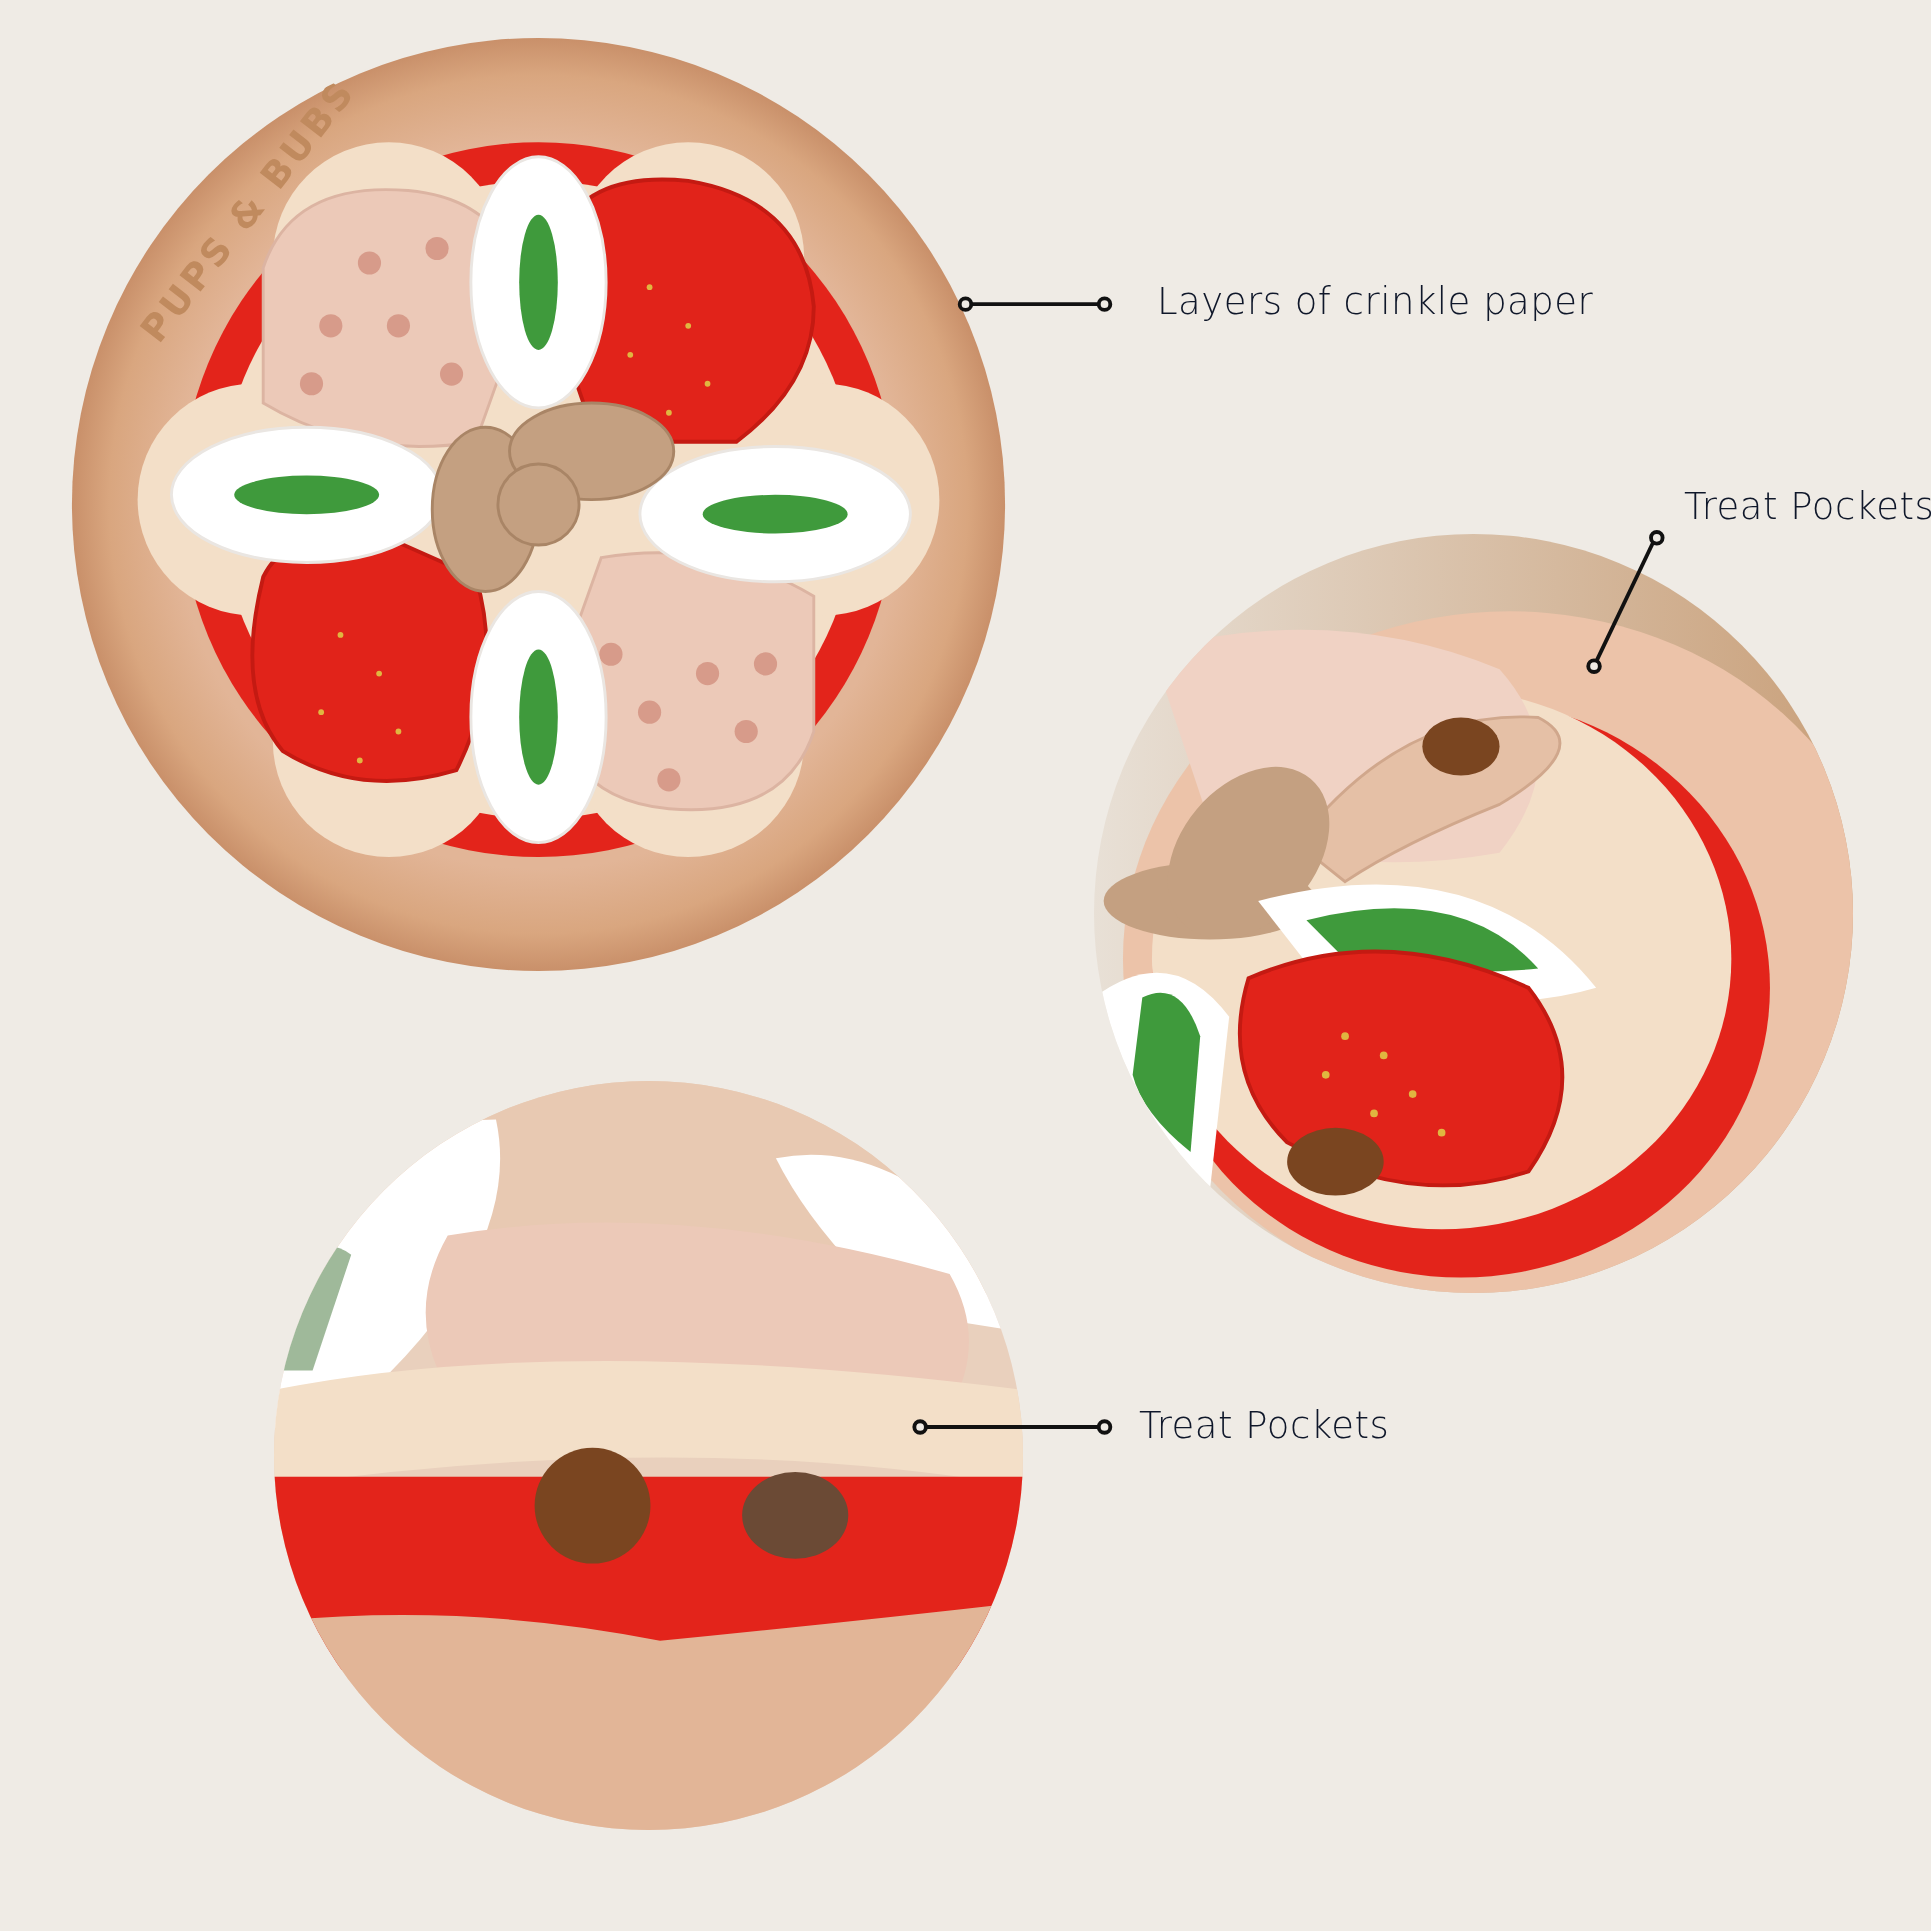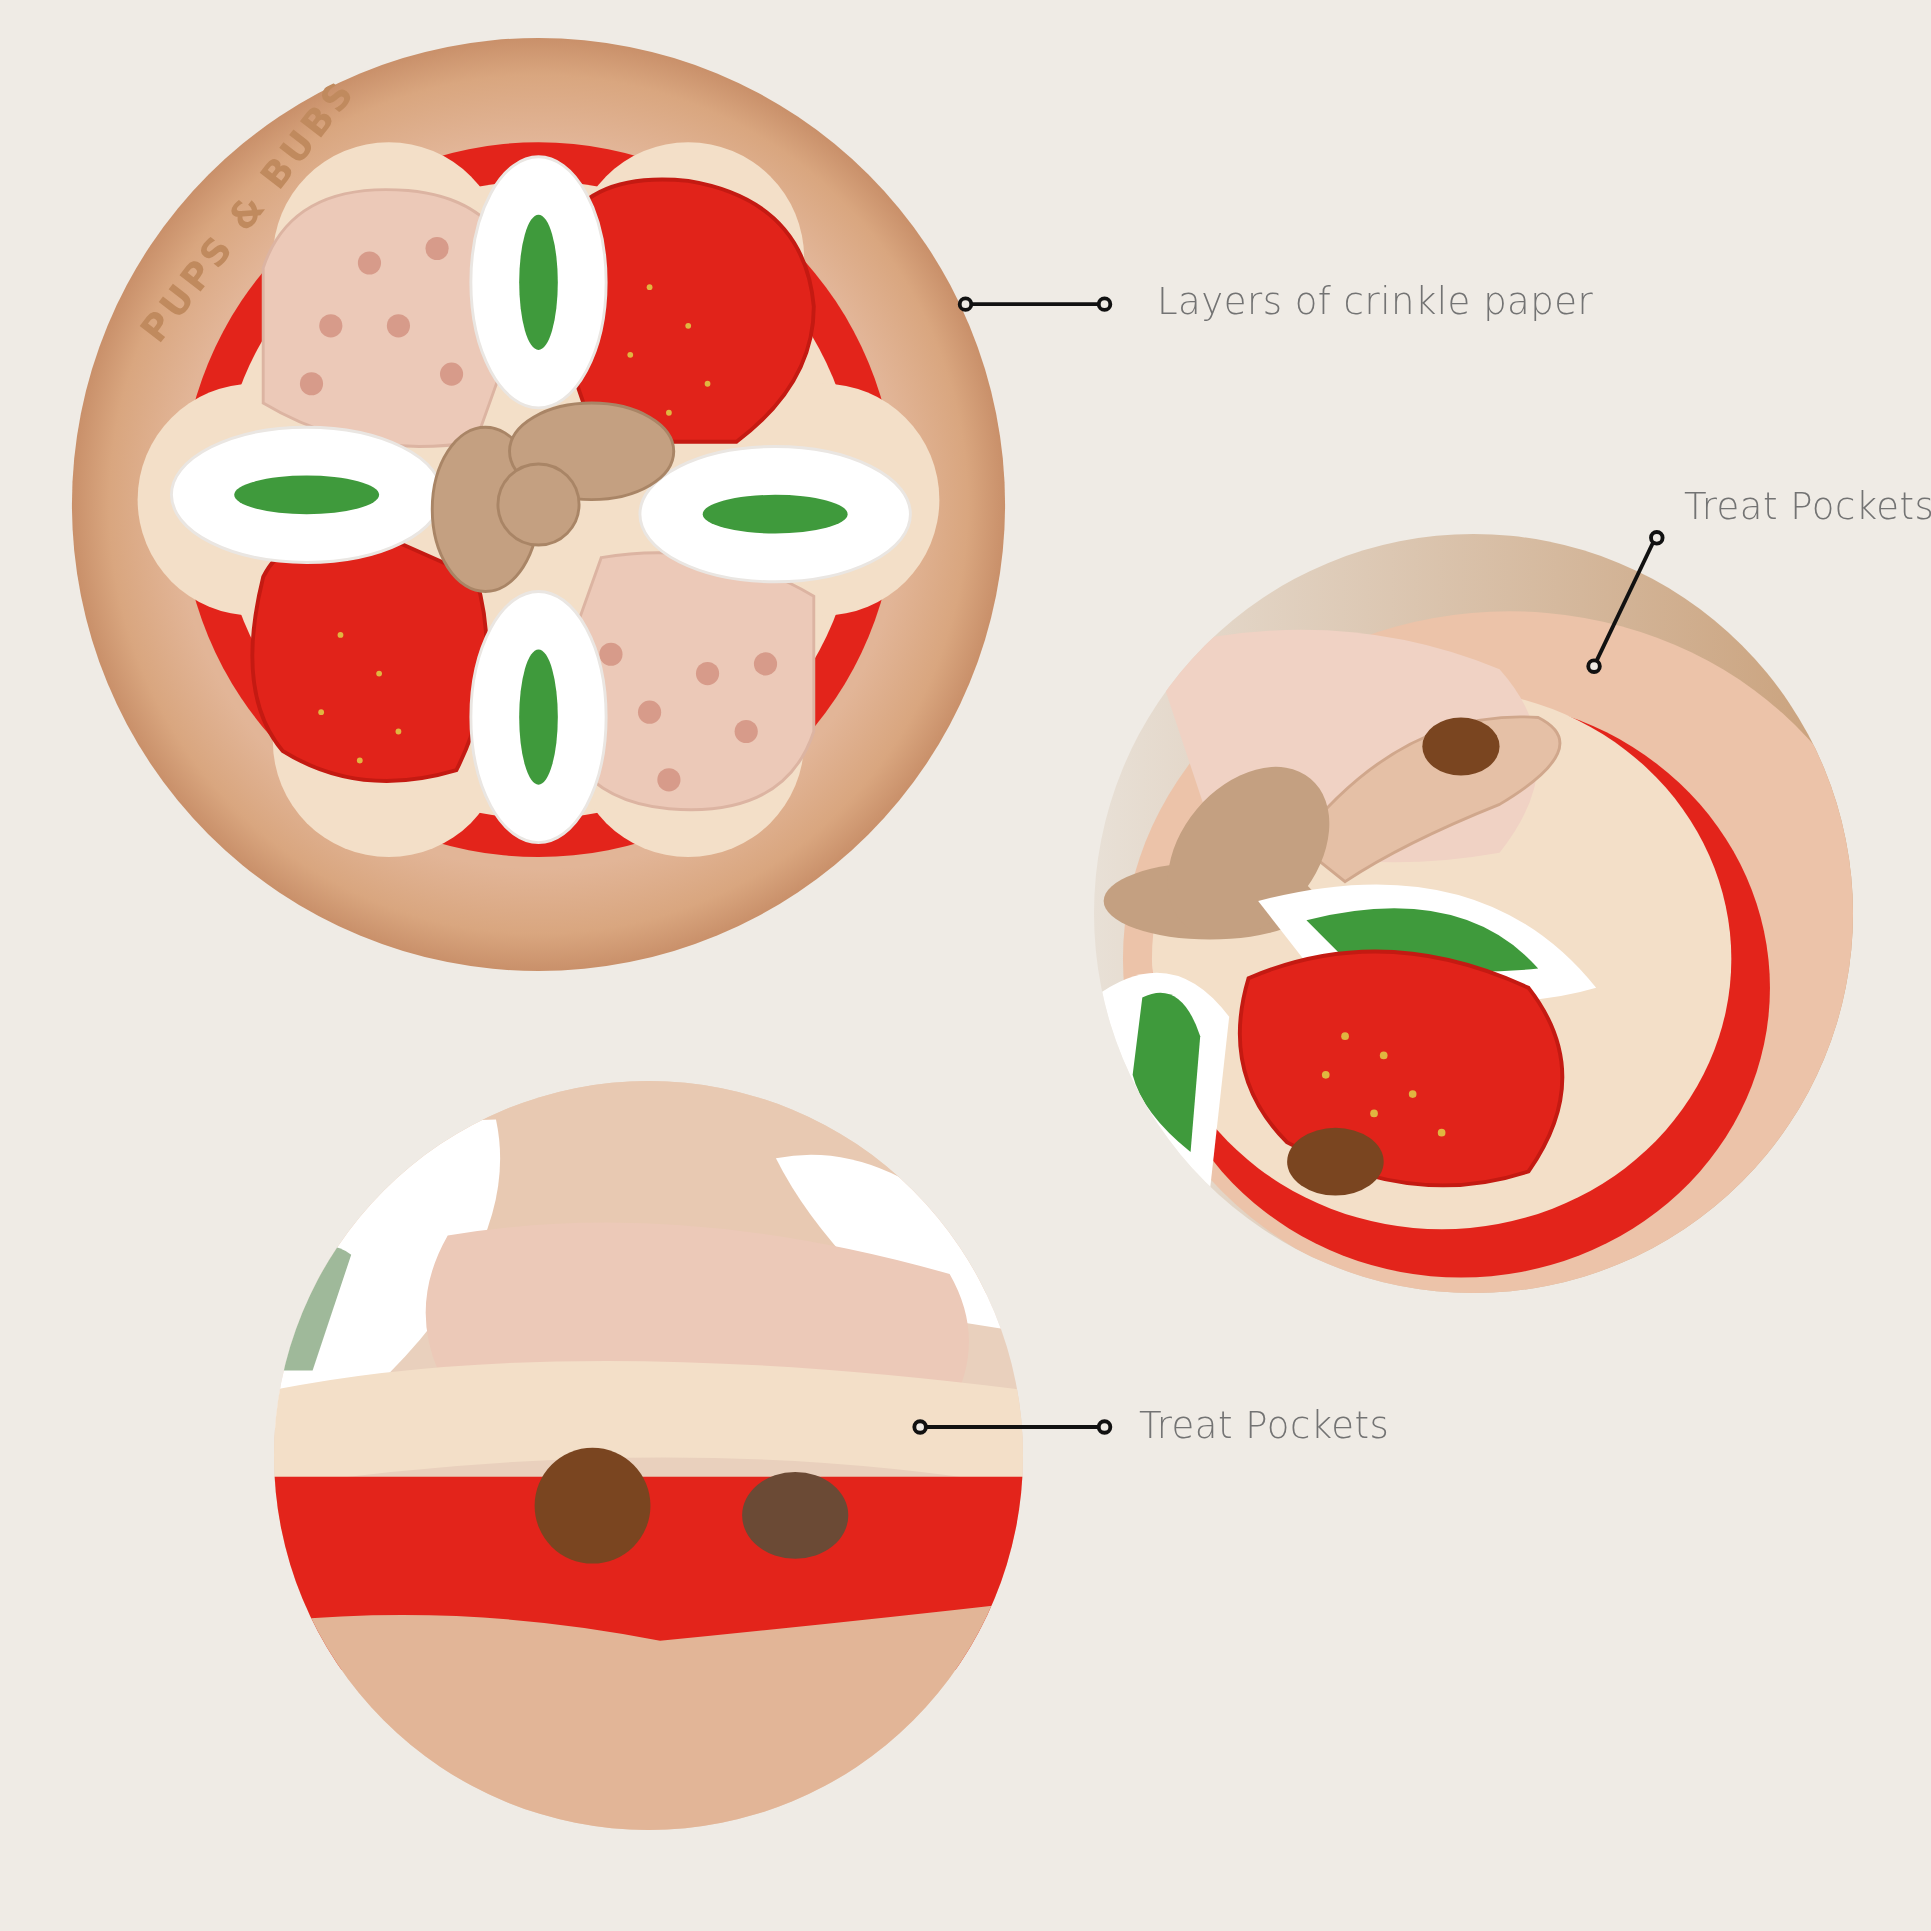--- a/index.html
+++ b/index.html
@@ -1,20 +1,20 @@
 <!DOCTYPE html>
 <html><head>
 <meta charset="utf-8">
 <style>
   html, body { margin:0; padding:0; }
   body { width:1931px; height:1931px; background:#efebe5; position:relative; overflow:hidden;
          font-family:"DejaVu Sans","Liberation Sans",sans-serif; }
   .photo { position:absolute; border-radius:50%; overflow:hidden; }
   .photo svg { width:100%; height:100%; display:block; }
-  .label { position:absolute; color:#737373; font-size:37px; font-weight:300; letter-spacing:0.5px;
+  .label { position:absolute; color:#0f172a; font-size:37px; font-weight:300; letter-spacing:0.5px;
            white-space:nowrap; font-family:"DejaVu Sans","Liberation Sans",sans-serif; }
   .callout { position:absolute; left:0; top:0; width:1931px; height:1931px; pointer-events:none; }
 </style>
 </head>
 <body>
 
 <div class="photo" style="left:70px; top:36px; width:937px; height:937px;">
   <svg viewBox="0 0 970 970">
     <defs>
       <radialGradient id="crustG" cx="50%" cy="50%" r="50%">

